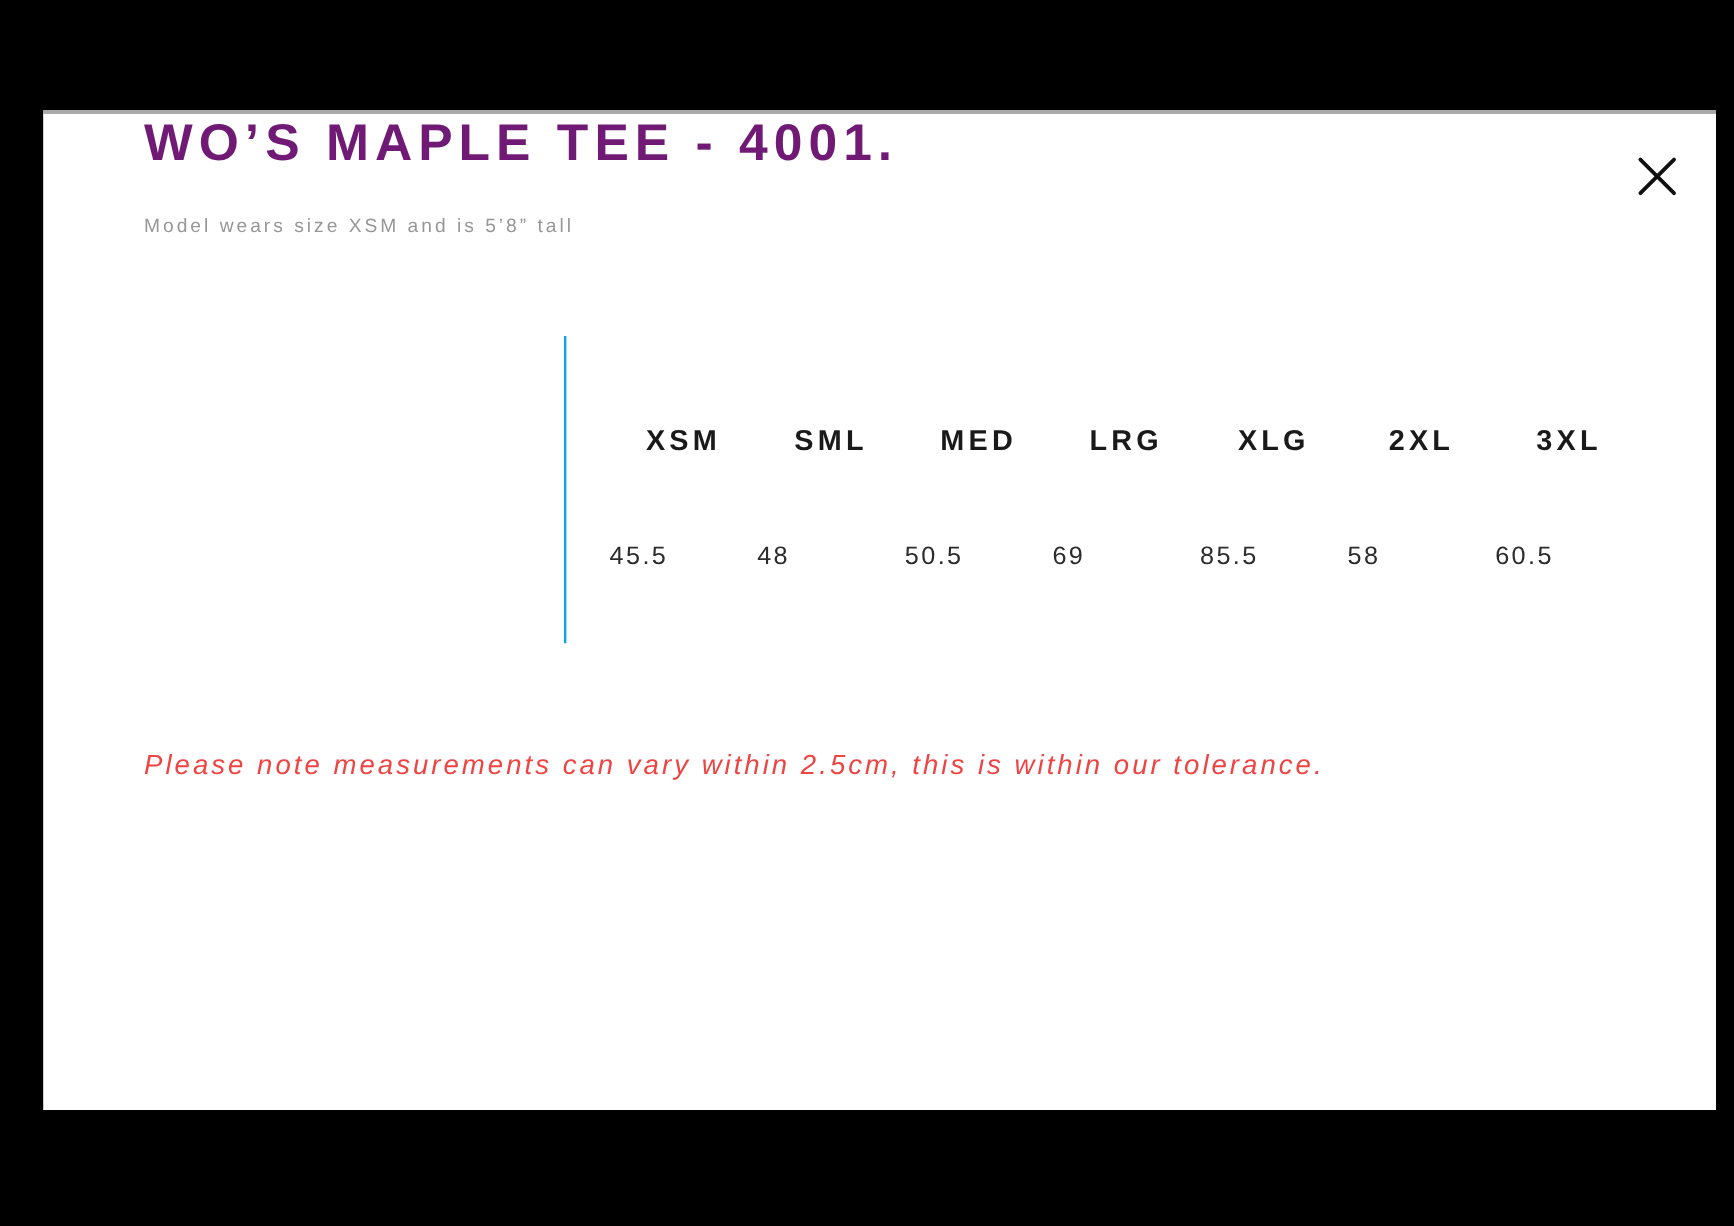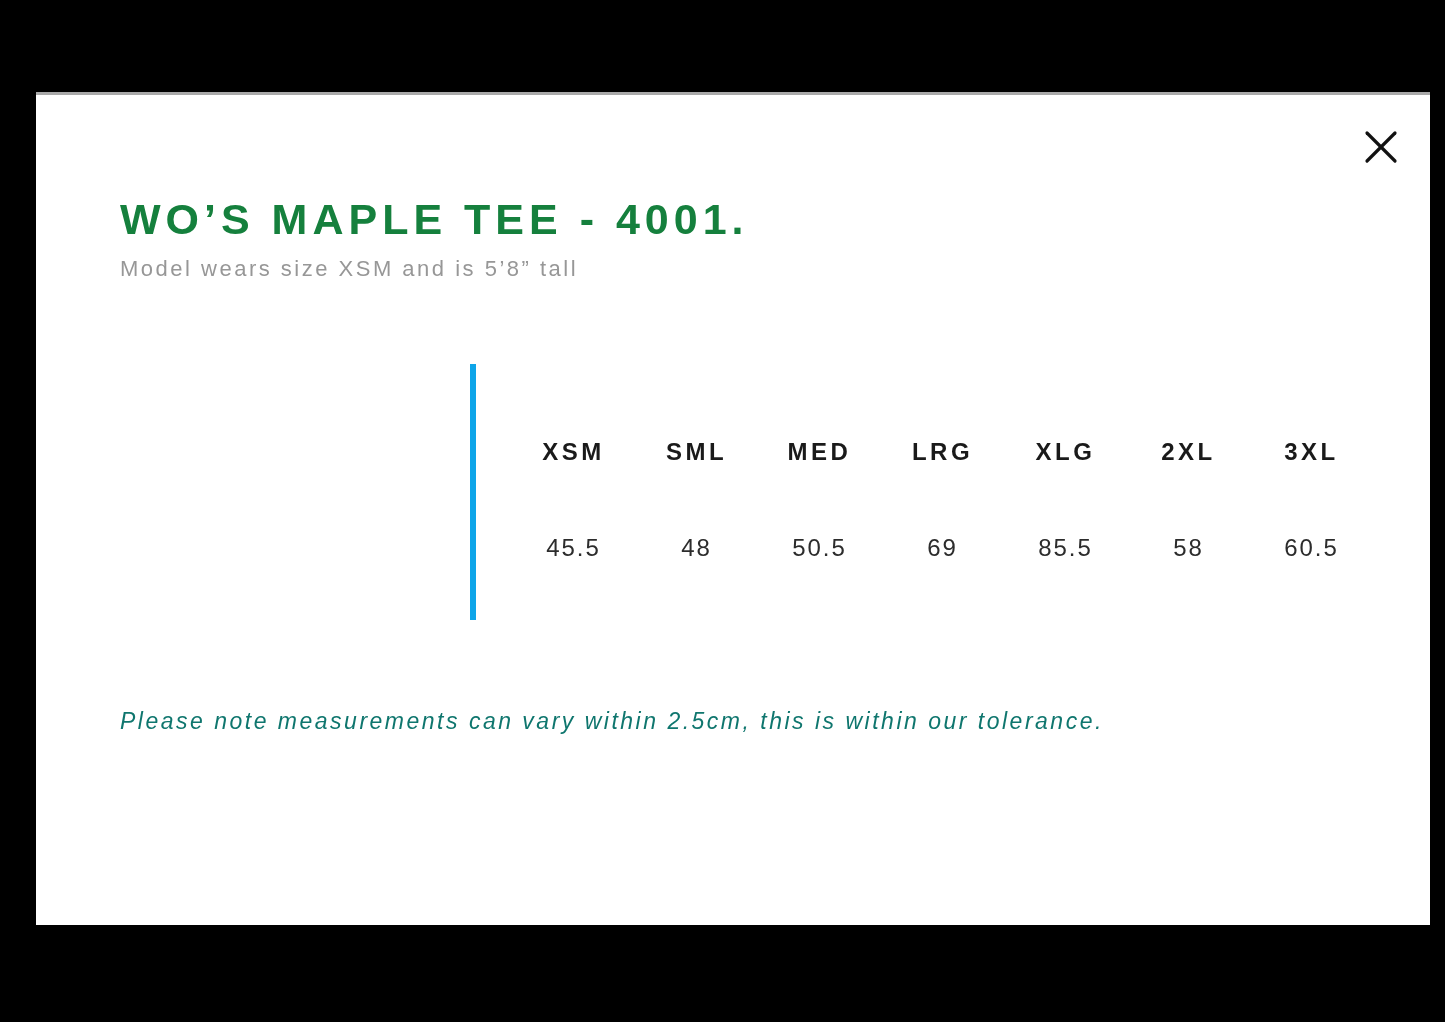--- a/index.html
+++ b/index.html
@@ -25,46 +25,45 @@
   .close-btn {
     position:absolute;
     top:31px; right:28px;
     width:42px; height:42px;
     background:none; border:none;
     cursor:pointer;
     display:flex; align-items:center; justify-content:center;
     padding:0;
   }
   .page-title {
-    padding-top:100px;
     font-size:43px;
     font-weight:bold;
     letter-spacing:5px;
-    color:#15803d;
+    color:#701a75;
     white-space:nowrap;
   }
   .subtitle {
-    margin-top:12px;
-    font-size:22px;
+    margin-top:36px;
+    font-size:16px;
     letter-spacing:2.5px;
     color:#979797;
     white-space:nowrap;
   }
   .size-table {
     display:flex;
     margin-top:82px;
   }
   .table-left {
     width:350px;
     padding-top:40px;
     padding-bottom:24px;
   }
   .table-right {
     flex:1;
-    border-left:6px solid #0ea5e9;
+    border-left:2px solid #0ea5e9;
     padding:40px 0 24px 36px;
   }
   .t-row {
     height:96px;
     display:flex;
     align-items:center;
   }
   .t-row.grid {
     display:grid;
     grid-template-columns:repeat(7, 123px);
@@ -75,31 +74,31 @@
     letter-spacing:3.5px;
     color:#1a1a1a;
   }
   .col-header { text-align:center; }
   .row-label {
     font-size:24px;
     letter-spacing:3px;
     color:#8f8f8f;
   }
   .cell-value {
-    font-size:24px;
+    font-size:21px;
     letter-spacing:2px;
     color:#2c2c2c;
-    text-align:center;
+    text-align:left;
   }
   .note {
     margin-top:88px;
     font-style:italic;
     font-size:23px;
     letter-spacing:2.5px;
-    color:#0f766e;
+    color:#ef4444;
     white-space:nowrap;
   }
 </style>
 </head>
 <body>
 
 <div class="modal">
   <div class="modal-inner">
 
     <button class="close-btn" aria-label="Close">

